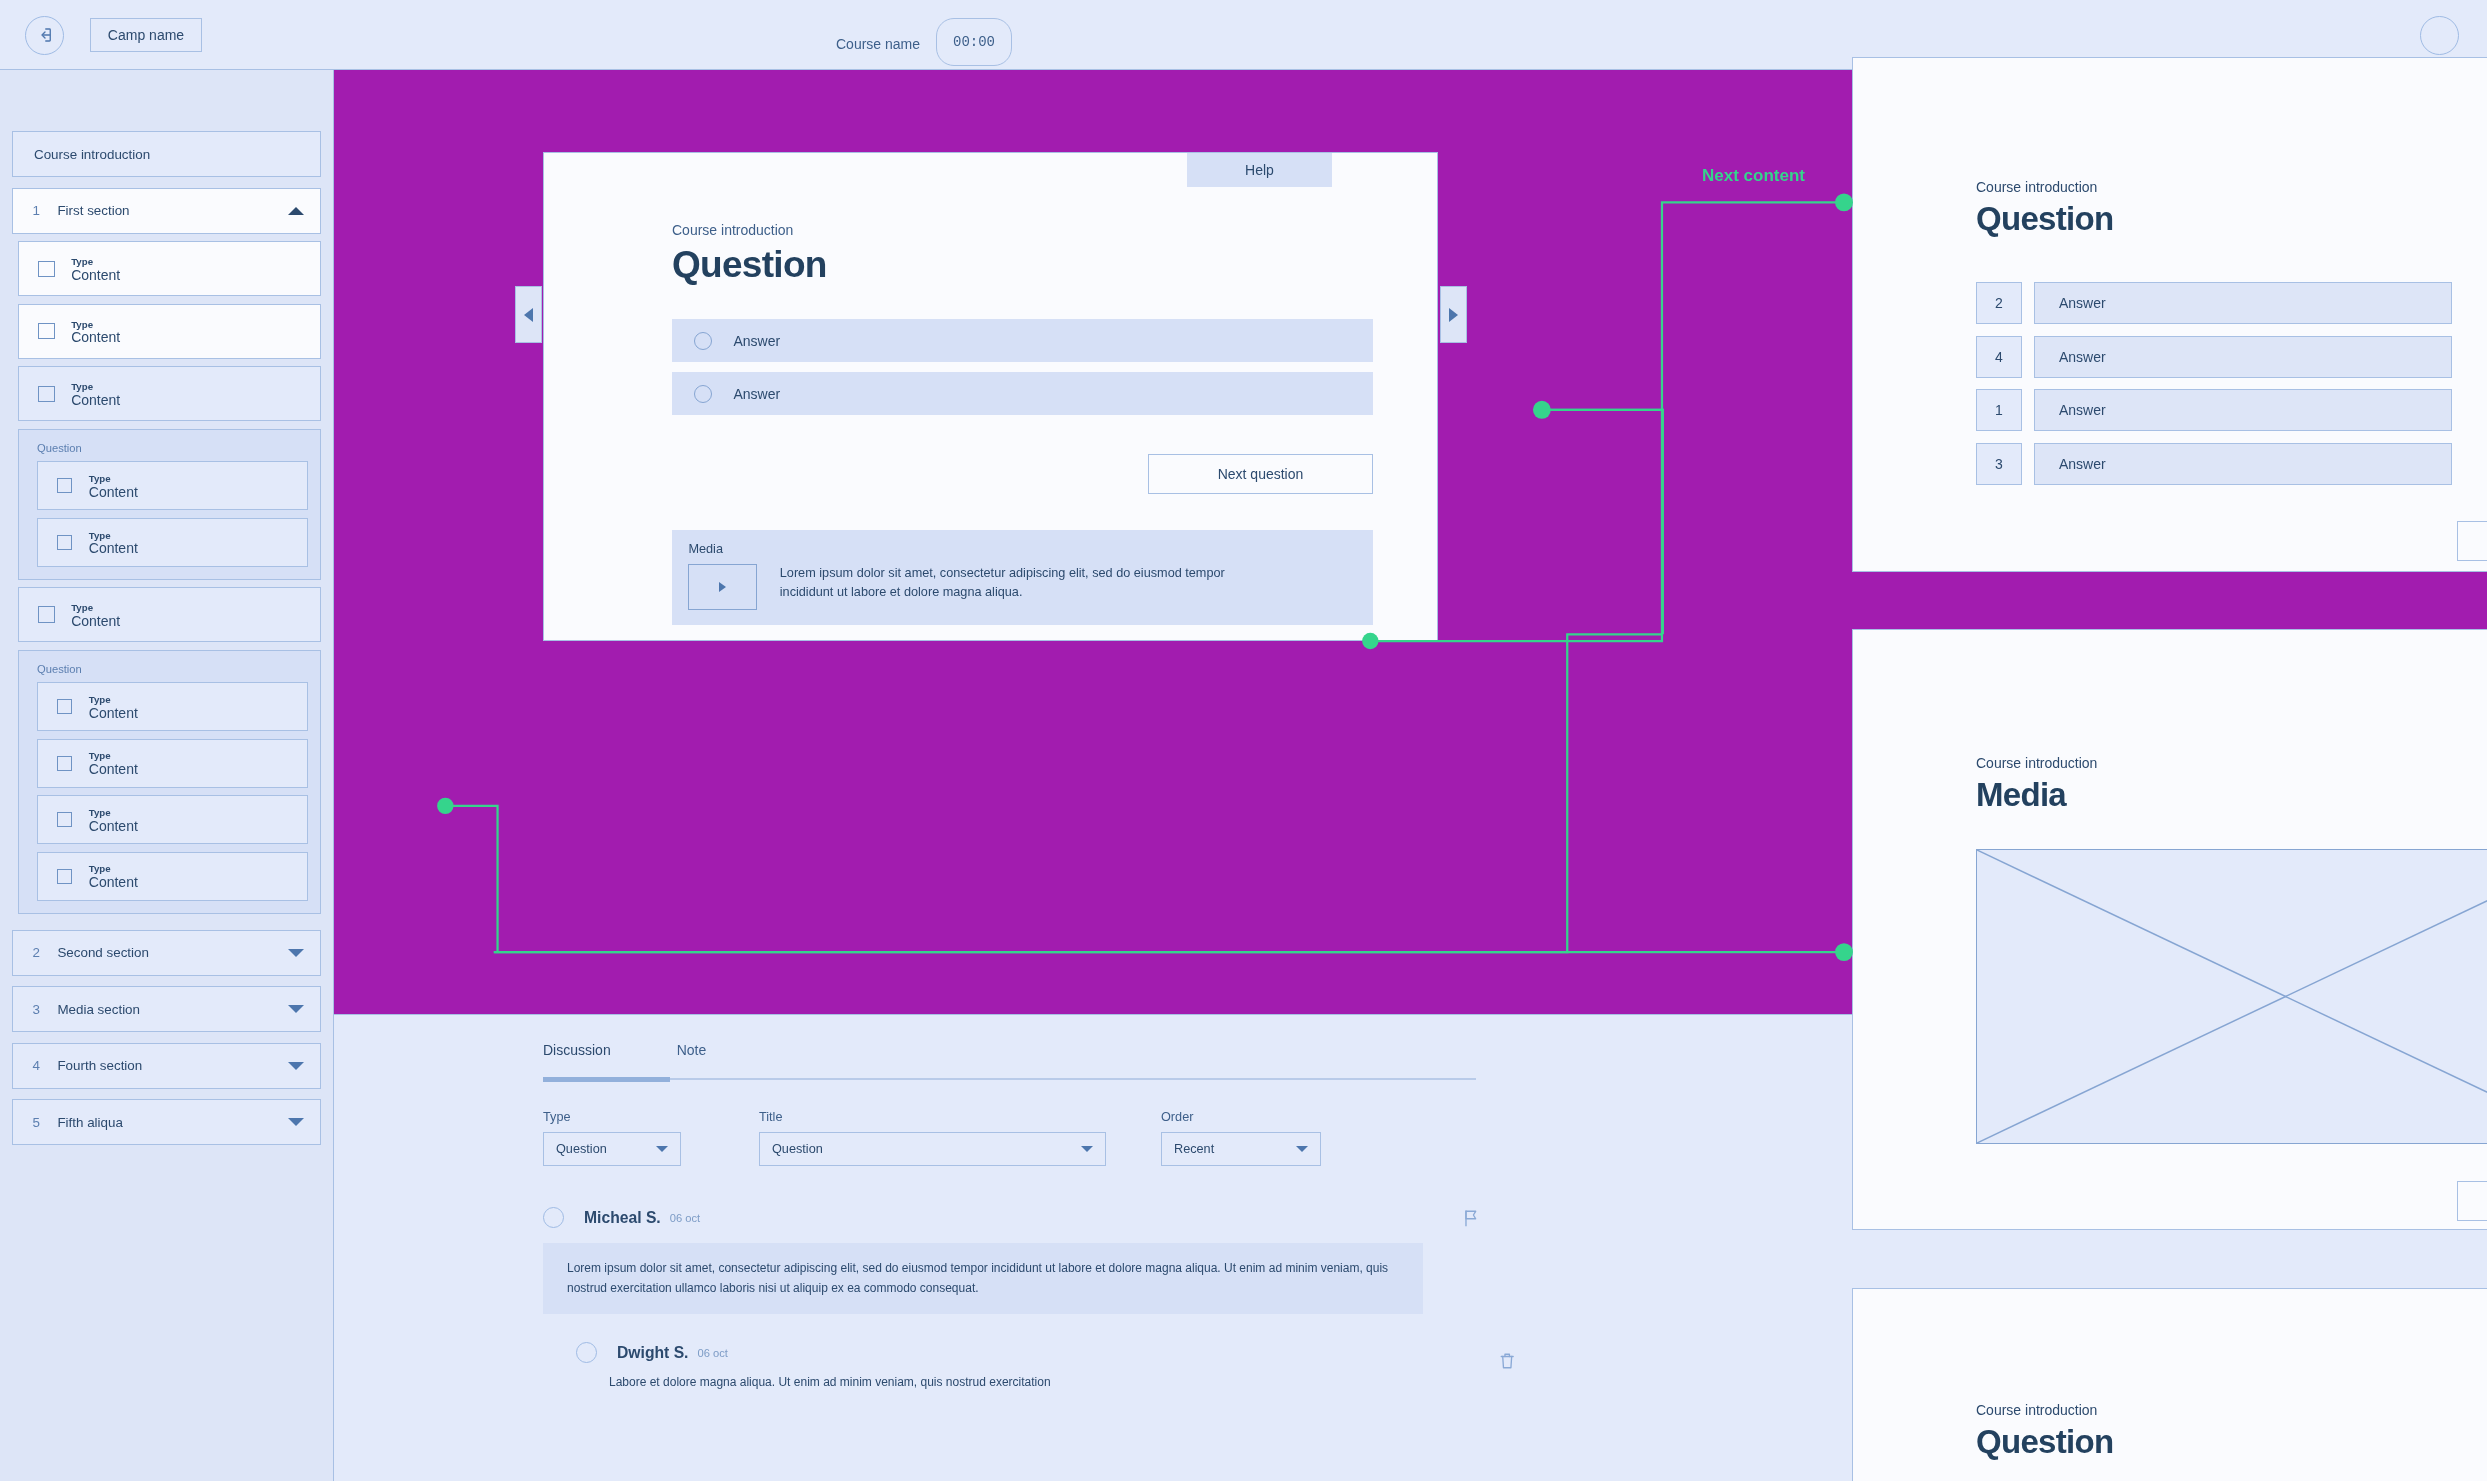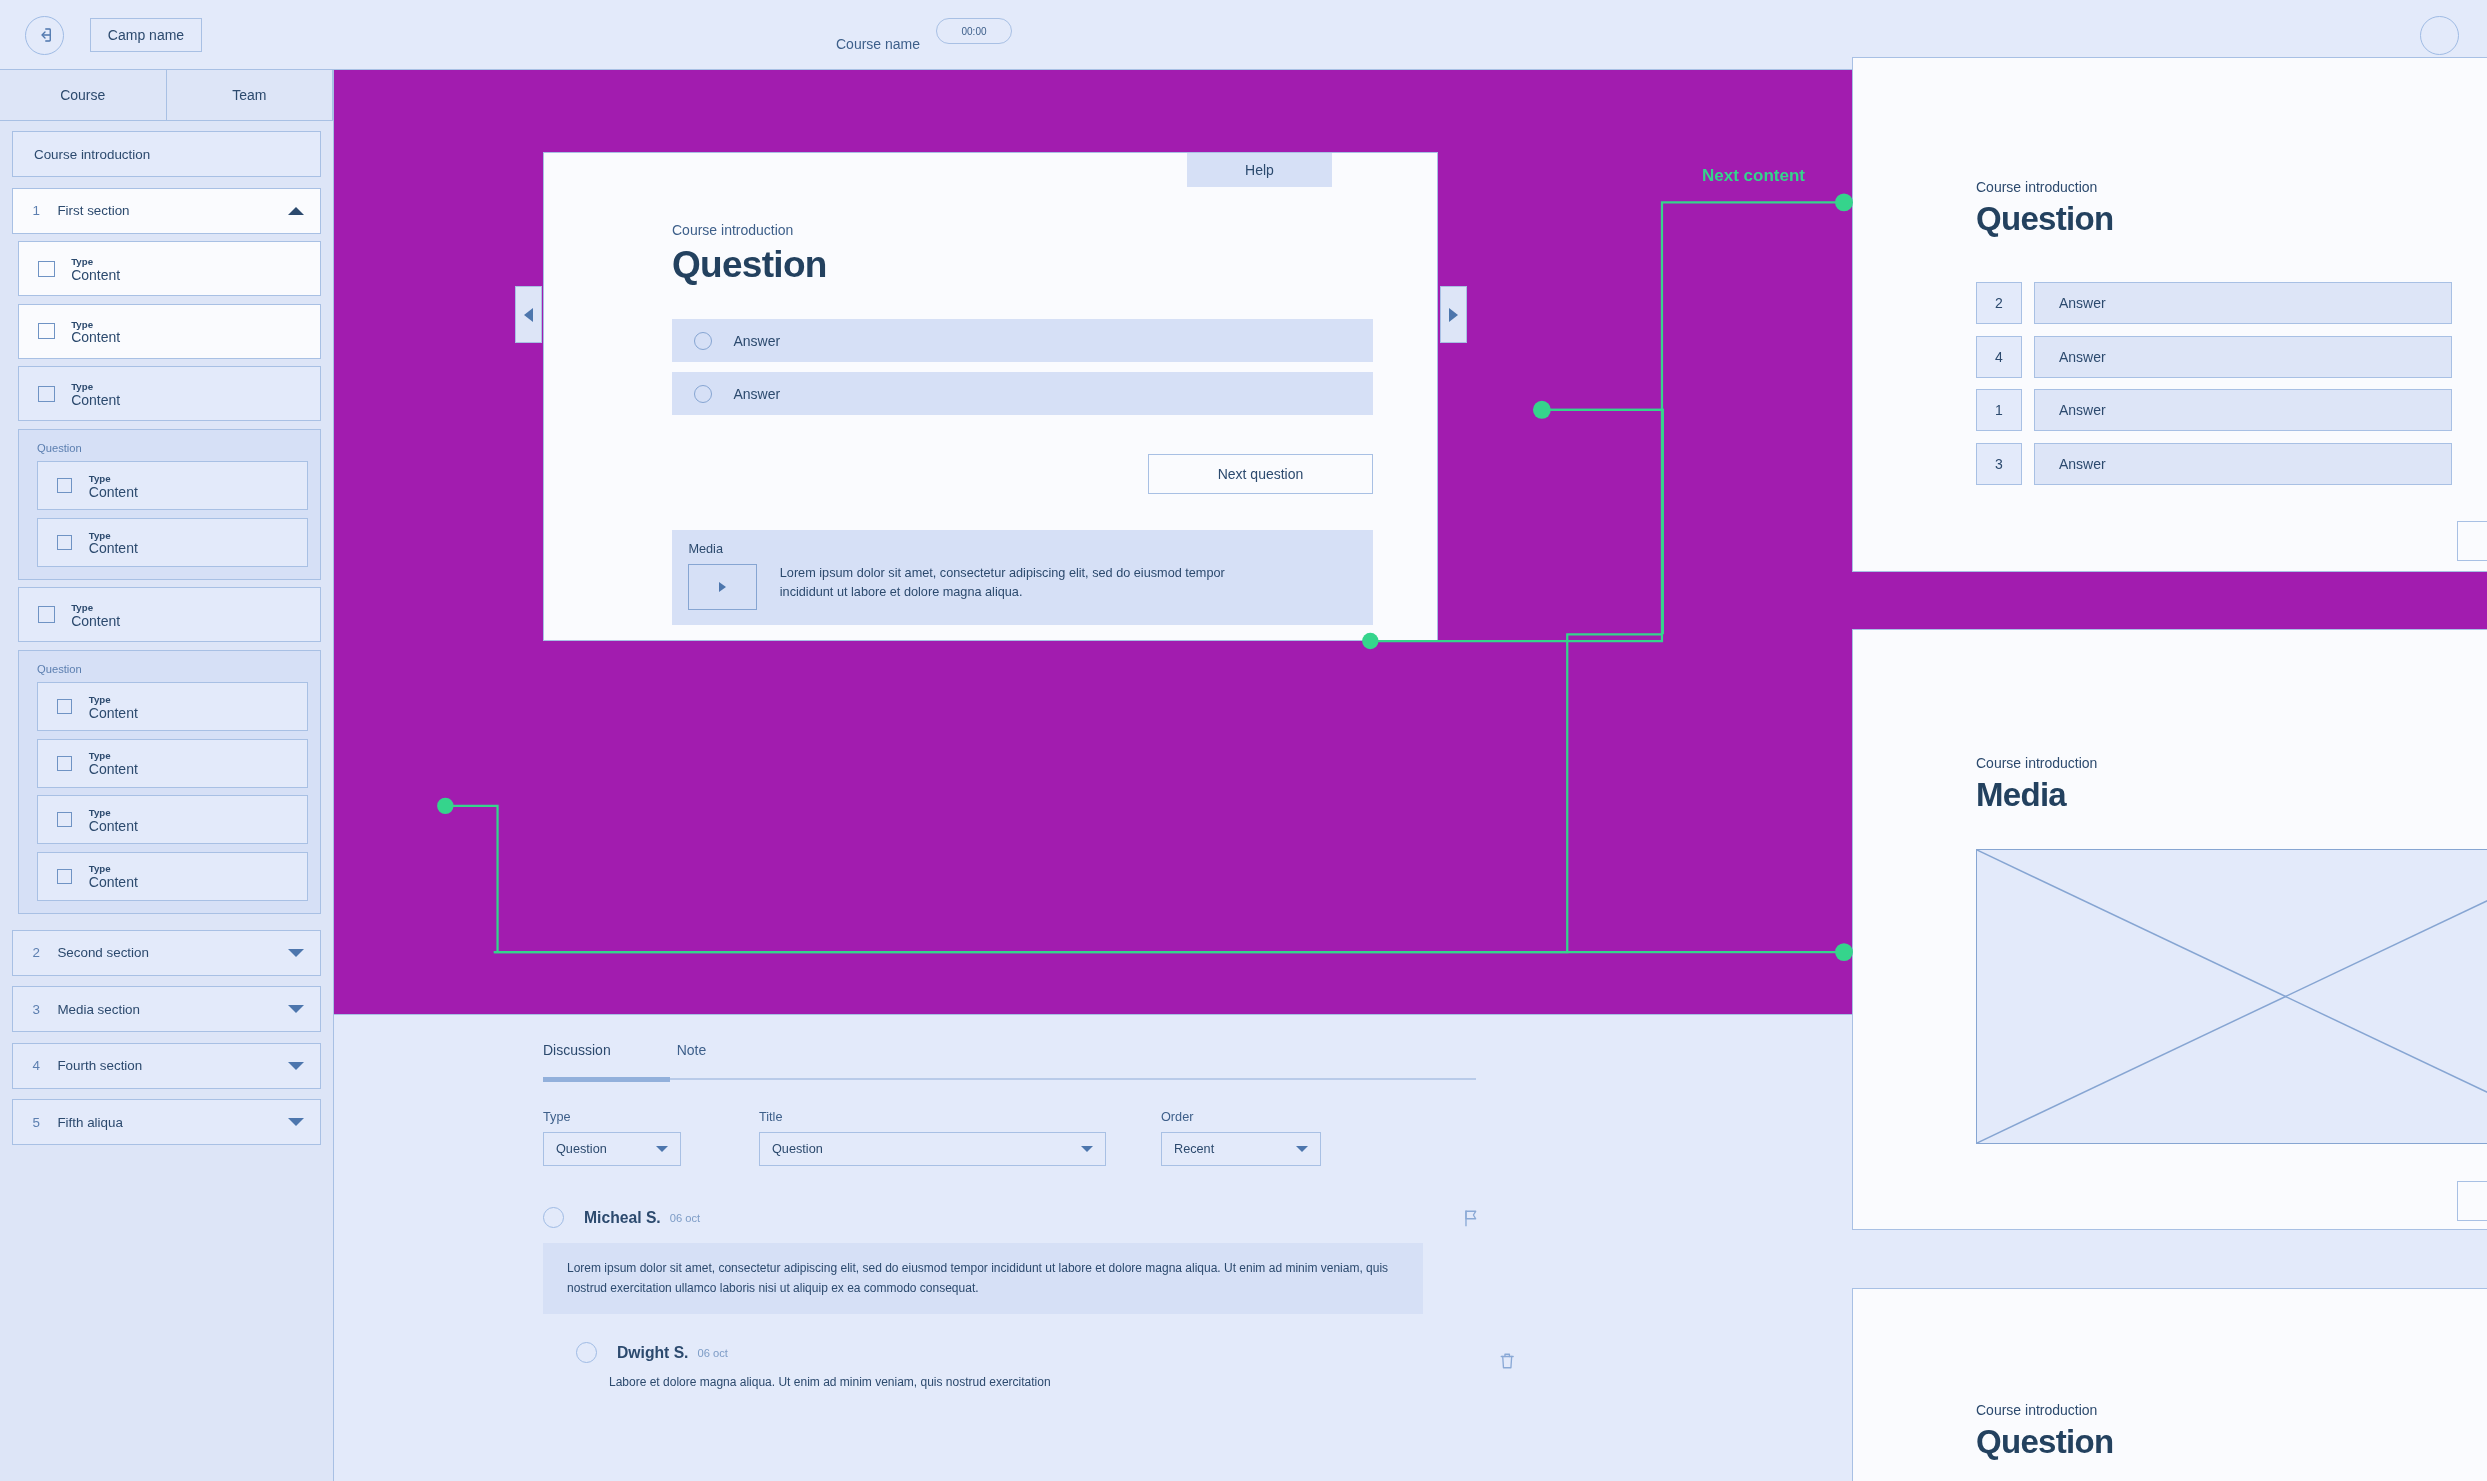--- a/index.html
+++ b/index.html
@@ -15,21 +15,21 @@
 
   
   #app-window{left:125px;top:160px;width:1350px;height:1321px;background:#e3eafa;border:1.5px solid #a8c0e4;box-sizing:border-box;}
 
   
   #app-header{position:absolute;left:0;top:0;width:100%;height:70px;border-bottom:1.5px solid #a8c0e4;box-sizing:border-box;background:#e3eafa;}
   #logout-btn{position:absolute;left:25px;top:15.7px;width:39px;height:39px;border:1.5px solid #9fbbe4;border-radius:50%;box-sizing:border-box;display:flex;align-items:center;justify-content:center;}
   #logout-btn svg{width:18px;height:18px;}
   #camp-name{position:absolute;left:90px;top:18px;width:112px;height:34px;border:1.5px solid #a8c0e4;box-sizing:border-box;display:flex;align-items:center;justify-content:center;font-size:14px;color:#2c4a6e;}
   #course-name-label{position:absolute;left:836px;top:0;height:88px;display:flex;align-items:center;font-size:14px;color:#3d5f8a;}
-  #timer-pill{position:absolute;left:936px;top:18px;width:76px;height:26px;border:1.5px solid #a8c0e4;border-radius:18px;box-sizing:border-box;display:flex;align-items:center;justify-content:center;font-size:10px;color:#3d5f8a;}
+  #timer-pill{position:absolute;left:936px;top:18px;width:76px;height:48px;border:1.5px solid #a8c0e4;border-radius:18px;box-sizing:border-box;display:flex;align-items:center;justify-content:center;font-size:14px;color:#3d5f8a;font-family:Liberation Mono, monospace;}
   #avatar{position:absolute;right:28px;top:15.7px;width:39px;height:39px;border:1.5px solid #9fbbe4;border-radius:50%;box-sizing:border-box;}
 
   
   #sidebar{position:absolute;left:0;top:70px;width:334px;bottom:0;border-right:1.5px solid #a8c0e4;box-sizing:border-box;background:#dde5f7;}
   #content-area{position:absolute;left:334px;top:70px;right:0;bottom:0;background:#a21caf;}
 
   
   .side-tabs{display:flex;height:51px;}
   .side-tab{flex:1;border:1.5px solid #a8c0e4;border-left:none;border-top:none;box-sizing:border-box;display:flex;align-items:center;justify-content:center;font-size:14px;color:#2c4a6e;background:#dde5f7;}
   .side-tab:first-child{border-left:none;}
@@ -136,24 +136,20 @@
             <path d="M12 8l-4 4 4 4"></path>
         </svg>
       </div>
       <div id="camp-name">Camp name</div>
       <div id="course-name-label">Course name</div>
       <div id="timer-pill">00:00</div>
       <div id="avatar"></div>
     </div>
 
     <div id="sidebar">
-      <div class="side-tabs">
-        <div class="side-tab" id="side-tab-course">Course</div>
-        <div class="side-tab">Team</div>
-      </div>
 
       <div id="side-scroll">
 
         <div class="s-card" id="course-intro-item">Course introduction</div>
 
         <div class="s-card section-head" id="section-1">
           <span class="num">1</span>
           <span class="title">First section</span>
           <span class="caret up"></span>
         </div>

